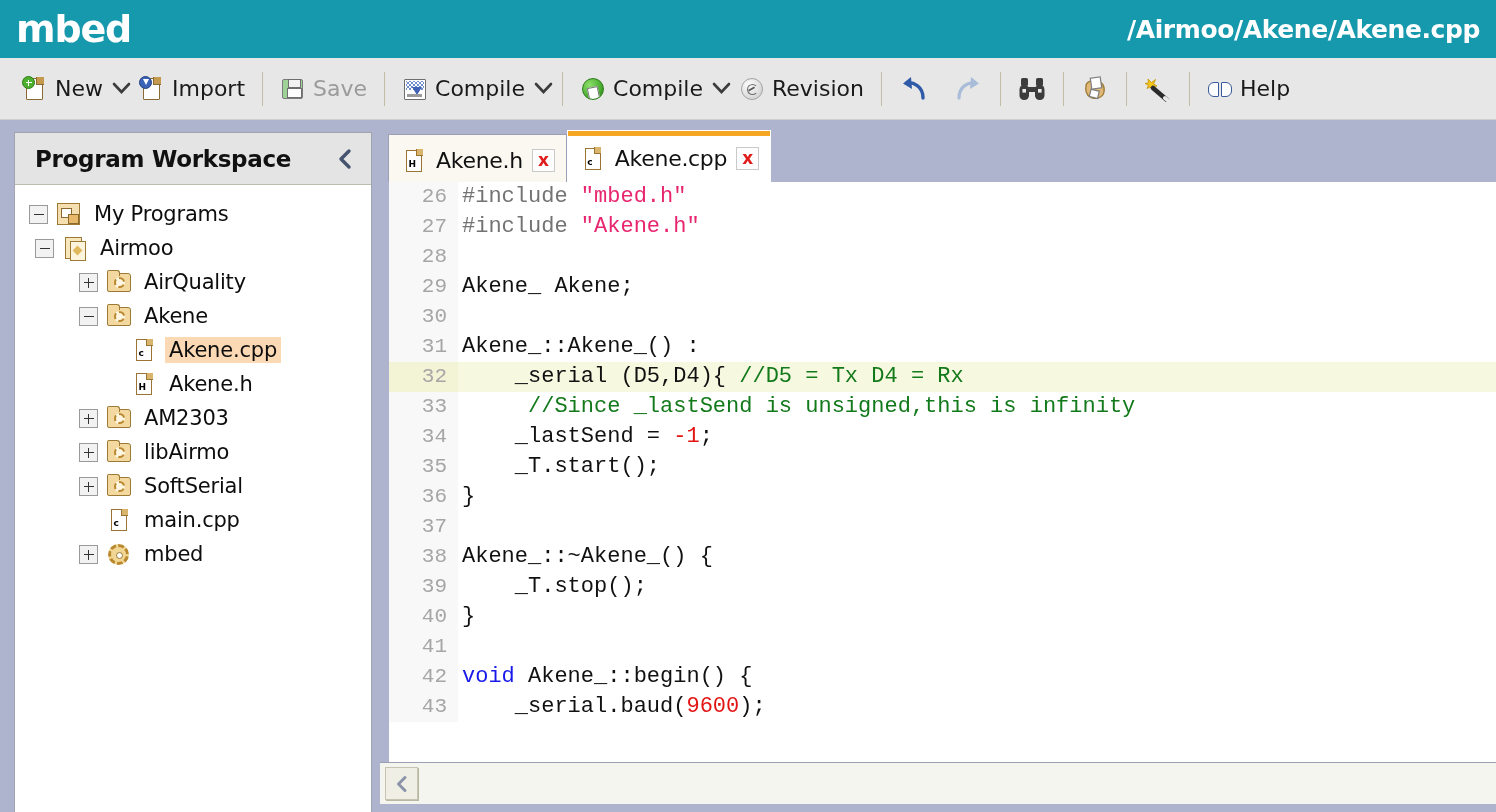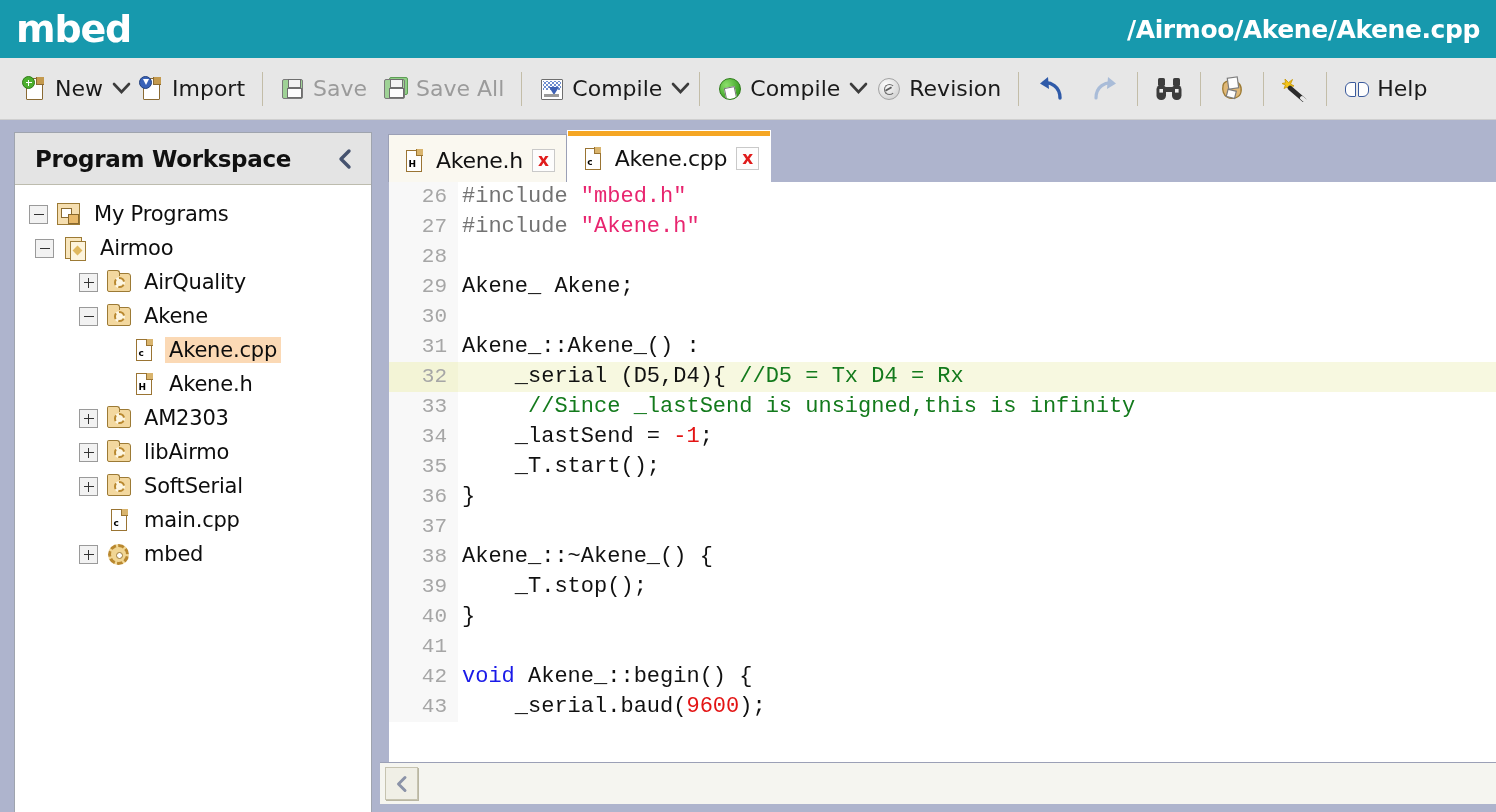--- a/index.html
+++ b/index.html
@@ -530,27 +530,20 @@
 
     <div class="tb-sep"></div>
 
     <div class="tb-btn disabled">
       <span class="tb-icon">
         <span class="ic-floppy gray"></span>
       </span>
       <span class="tb-label">Save</span>
     </div>
 
-    <div class="tb-btn disabled">
-      <span class="tb-icon">
-        <span class="ic-floppy2-back"></span>
-        <span class="ic-floppy gray ic-floppy2"></span>
-      </span>
-      <span class="tb-label">Save All</span>
-    </div>
 
     <div class="tb-sep"></div>
 
     <div class="tb-btn">
       <span class="tb-icon">
         <span class="ic-compile">
           <span class="ic-compile-dots"></span>
           <span class="ic-compile-arrow"></span>
           <span class="ic-compile-bar"></span>
         </span>

